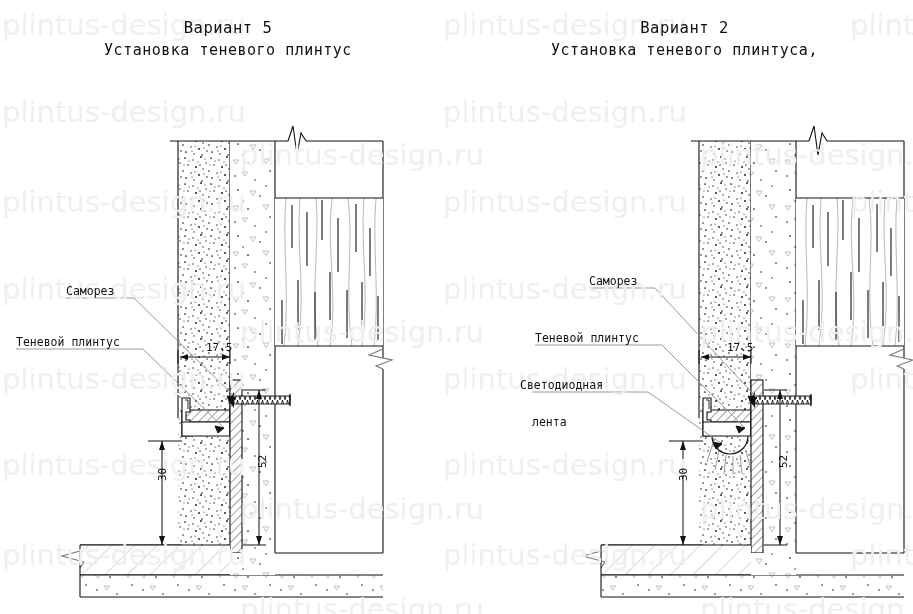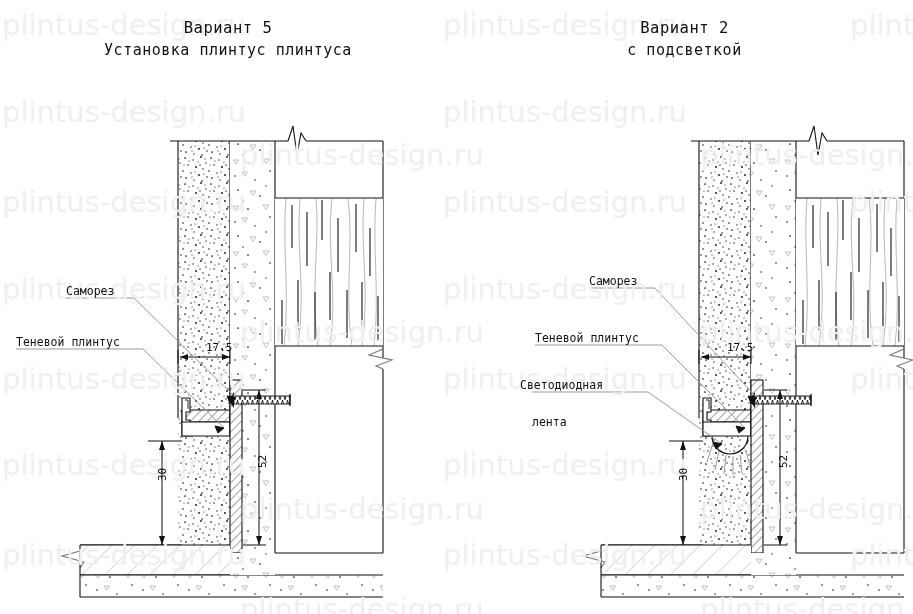--- a/index.html
+++ b/index.html
@@ -98,25 +98,25 @@
     <span class="wm" style="left:2px;  top:538px;">plintus-design.ru</span>
     <span class="wm" style="left:443px;top:538px;">plintus-design.ru</span>
     <span class="wm" style="left:850px;top:538px;">plintus-design.ru</span>
     <span class="wm" style="left:240px;top:592px;">plintus-design.ru</span>
     <span class="wm" style="left:700px;top:592px;">plintus-design.ru</span>
   </div>
 
   <div class="titles">
     <div class="title-block" style="left:0px; top:17px; width:456px;">
       <div class="title-line1">Вариант 5</div>
-      <div>Установка плинтус плинтуса</div>
+      <div>Установка теневого плинтус</div>
     </div>
     <div class="title-block" style="left:456px; top:17px; width:457px;">
       <div class="title-line1">Вариант 2</div>
-      <div>с подсветкой</div>
+      <div>Установка теневого плинтуса,</div>
     </div>
   </div>
 
   <div class="lbl" style="left:66px; top:284px;">Саморез</div>
   <div class="lbl" style="left:16px;  top:335px;">Теневой плинтус</div>
 
   <div class="lbl" style="left:589px; top:274px;">Саморез</div>
   <div class="lbl" style="left:535px; top:331px;">Теневой плинтус</div>
   <div class="lbl" style="left:520px; top:378px;">Светодиодная</div>
   <div class="lbl" style="left:532px; top:415px;">лента</div>

